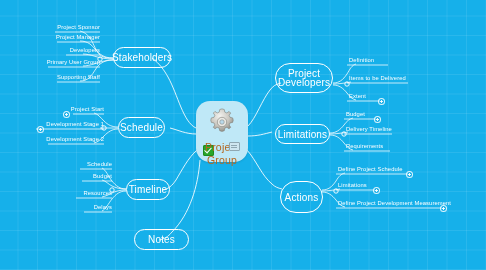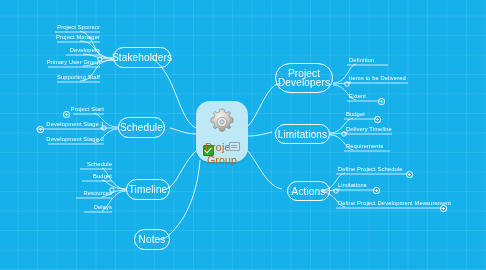--- a/index.html
+++ b/index.html
@@ -199,36 +199,36 @@
   </div>
 
   <div class="pill" style="left:118px;top:117px;width:47px;height:21px;">
     <span>Schedule</span>
   </div>
 
   <div class="pill" style="left:126px;top:179px;width:44px;height:21px;">
     <span>Timeline</span>
   </div>
 
-  <div class="pill" style="left:134px;top:229px;width:36px;height:21px;">
+  <div class="pill" style="left:134px;top:229px;width:55px;height:21px;">
     <span>Notes</span>
   </div>
 
   <div class="pill two" style="left:275px;top:63px;width:58px;height:30px;">
     <span>
       <span>Project</span><br>
       <span>Developers</span>
     </span>
   </div>
 
   <div class="pill" style="left:275px;top:124px;width:55px;height:20px;">
     <span>Limitations</span>
   </div>
 
-  <div class="pill" style="left:287px;top:181px;width:43px;height:20px;">
+  <div class="pill" style="left:280px;top:181px;width:43px;height:32px;">
     <span>Actions</span>
   </div>
 
   <div class="leaf left" style="left:55px;top:24px;width:45px;">
     <span>Project Sponsor</span>
   </div>
   <div class="leaf left" style="left:55px;top:34px;width:45px;">
     <span>Project Manager</span>
   </div>
   <div class="leaf left" style="left:60px;top:47px;width:40px;">

